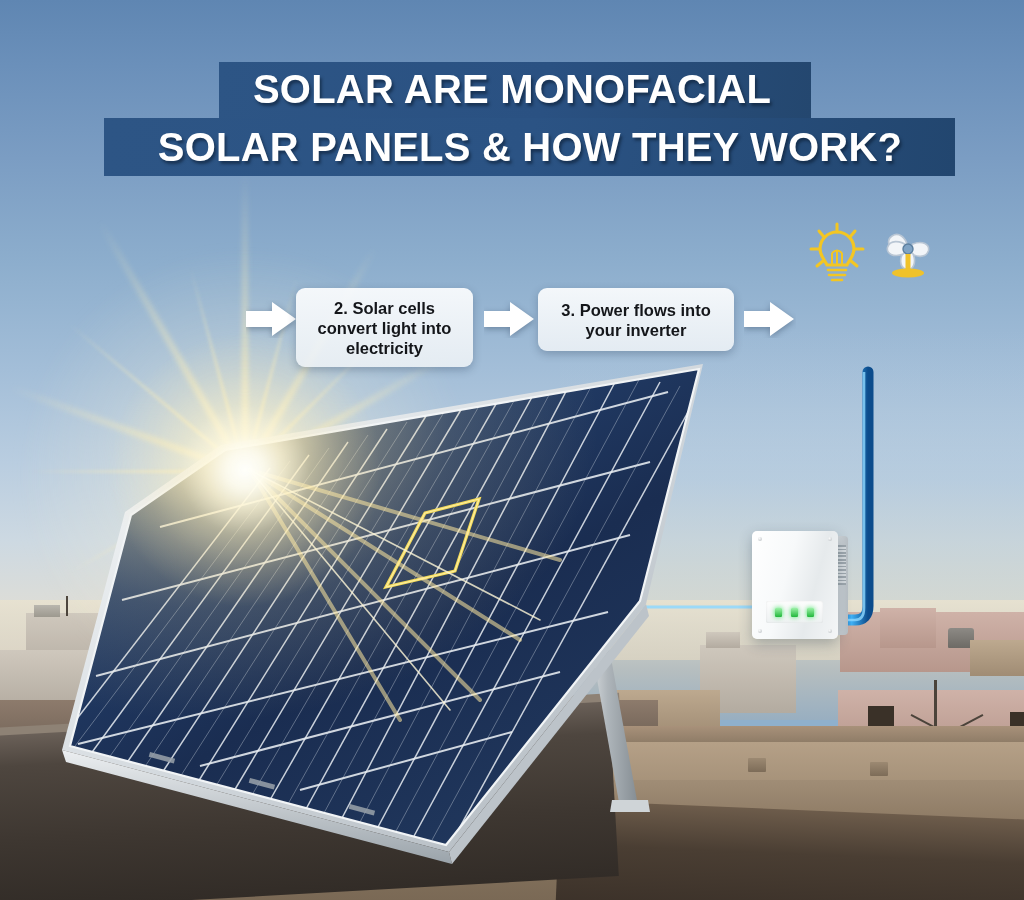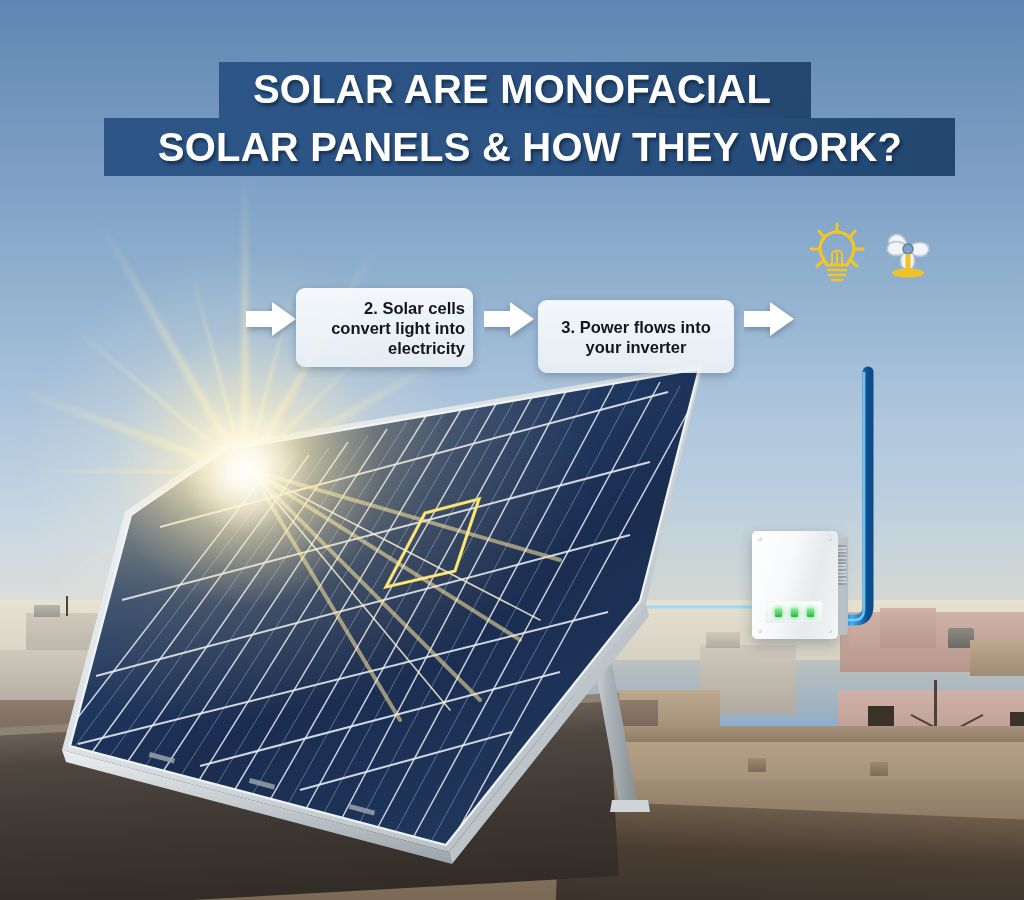--- a/index.html
+++ b/index.html
@@ -412,26 +412,26 @@
   <div class="title-text">
     <span class="l1">SOLAR ARE MONOFACIAL</span>
     <span class="l2">SOLAR PANELS &amp; HOW THEY WORK?</span>
   </div>
 
 
   <svg class="arrow" style="left:246px; top:300px;" width="52" height="38" viewBox="0 0 52 38">
     <polygon points="0,11 26,11 26,2 50,19 26,36 26,27 0,27" fill="#ffffff" style="filter:drop-shadow(0 2px 3px rgba(20,40,65,.35))"></polygon>
   </svg>
 
-  <div class="step" style="left:296px; top:288px; width:177px; height:79px;text-align:right;">2. Solar cells convert light into electricity</div>
+  <div class="step" style="left:296px; top:288px; width:177px; height:79px;">2. Solar cells convert light into electricity</div>
 
   <svg class="arrow" style="left:484px; top:300px;" width="52" height="38" viewBox="0 0 52 38">
     <polygon points="0,11 26,11 26,2 50,19 26,36 26,27 0,27" fill="#ffffff" style="filter:drop-shadow(0 2px 3px rgba(20,40,65,.35))"></polygon>
   </svg>
 
-  <div class="step" style="left:538px; top:300px; width:196px; height:73px;">3. Power flows into your inverter</div>
+  <div class="step" style="left:538px; top:288px; width:196px; height:63px;">3. Power flows into your inverter</div>
 
   <svg class="arrow" style="left:744px; top:300px;" width="52" height="38" viewBox="0 0 52 38">
     <polygon points="0,11 26,11 26,2 50,19 26,36 26,27 0,27" fill="#ffffff" style="filter:drop-shadow(0 2px 3px rgba(20,40,65,.35))"></polygon>
   </svg>
 
 
 </div>
 
 </body></html>

